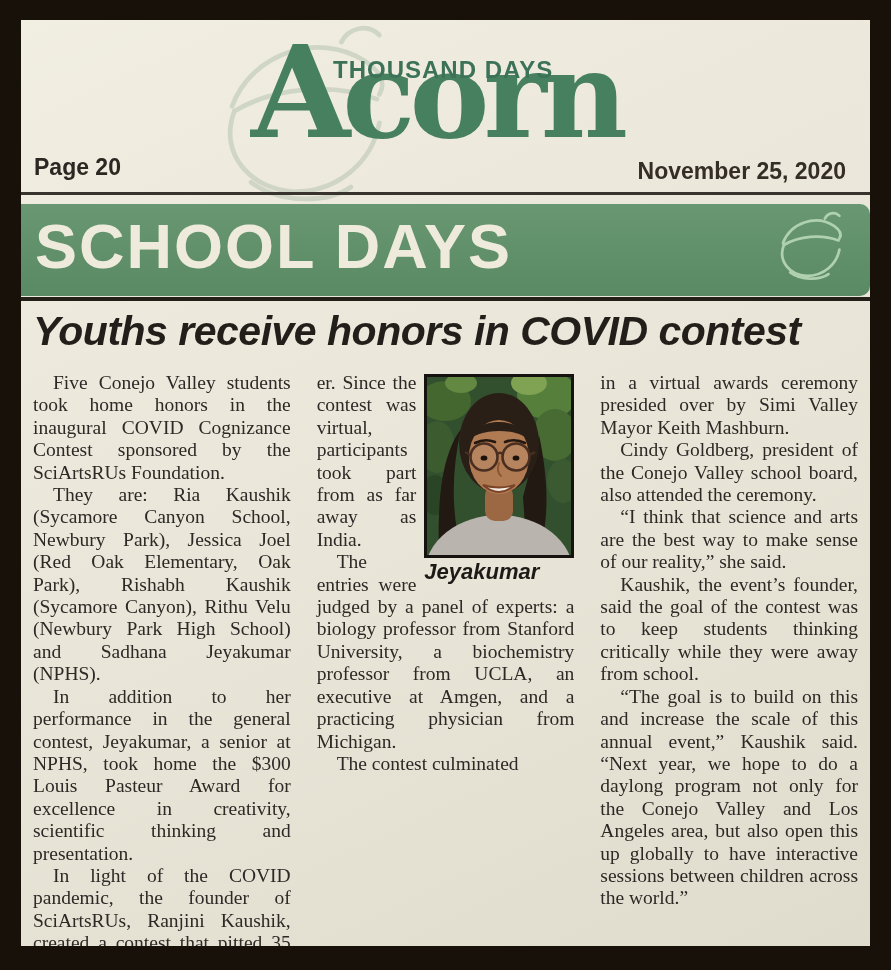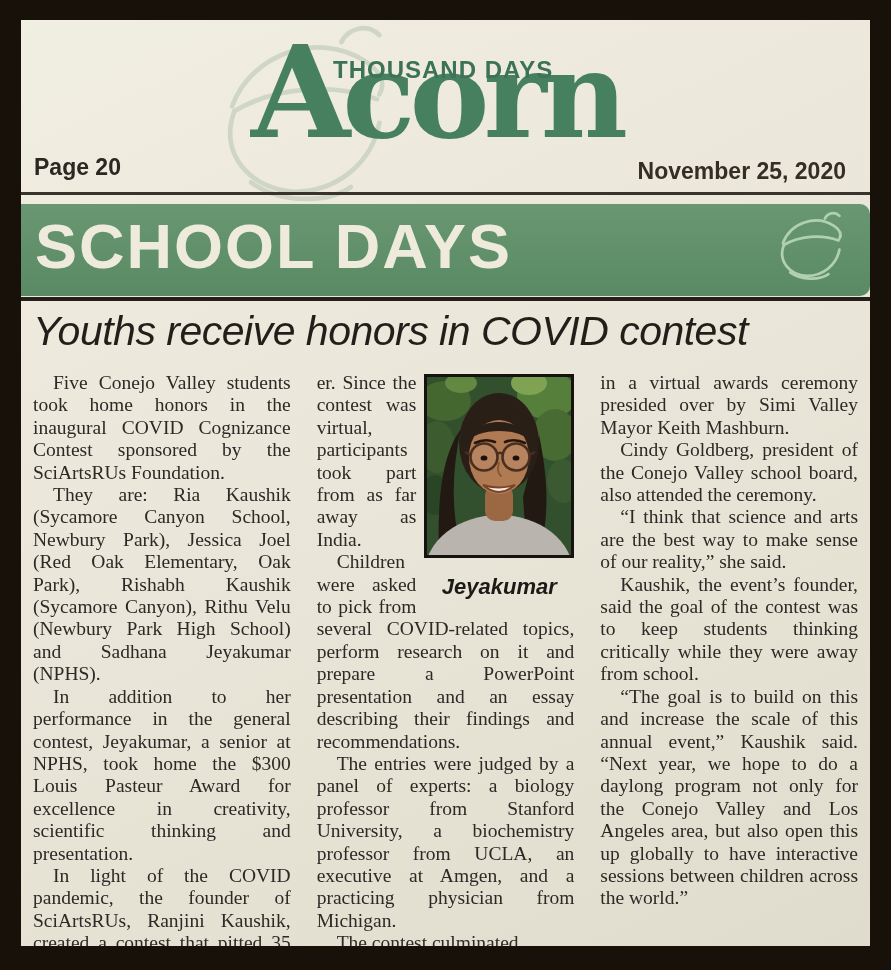--- a/index.html
+++ b/index.html
@@ -38,38 +38,38 @@
     border-radius:0 10px 10px 0;
   }
   .banner-label{
     position:absolute;left:14px;top:6px;
     font-weight:bold;font-size:63px;letter-spacing:2px;color:#efebdc;
   }
   .banner-acorn{position:absolute;right:16px;top:4px;}
   
   .headline{
     position:absolute;left:12px;top:288px;width:825px;
-    font-style:italic;font-weight:normal;font-size:41px;letter-spacing:-.5px;
+    font-style:italic;font-weight:bold;font-size:41px;letter-spacing:-.5px;
     color:#221f1b;white-space:nowrap;
   }
   
   .body-grid{
     position:absolute;left:12px;top:352px;width:825px;
     display:grid;grid-template-columns:1fr 1fr 1fr;column-gap:26px;
     font-family:"Liberation Serif", serif;
     font-size:19.5px;line-height:22.4px;text-align:justify;color:#2c2926;
     hyphens:auto;
   }
   .body-grid p{margin:0;}
   .body-grid p.ind{text-indent:20px;}
   .photo-float{float:right;width:150px;margin:2px 0 3px 8px;}
   .photo-frame{border:3px solid #15120f;background:#2f4a2c;font-size:0;line-height:0;}
   .photo-frame svg{display:block;}
   .photo-caption{
-    text-align:center;margin-top:16px;
+    text-align:left;margin-top:1px;
     font:italic bold 22px "Liberation Sans", sans-serif;color:#1c1a17;
     text-indent:0;
   }
 </style>
 </head>
 <body>
 
 <div class="paper">
 
   <svg class="sketch" width="235" height="190" viewBox="0 0 90 80" fill="none" stroke="#b3c2ae" stroke-width="2" stroke-linecap="round">
@@ -154,21 +154,20 @@
             <ellipse cx="89" cy="81" rx="3.4" ry="2.6" fill="#1d120b"></ellipse>
 
             <path d="M72,86 q-3,9 2,13" stroke="#8a5735" stroke-width="2" fill="none" stroke-linecap="round"></path>
 
             <path d="M56,108 Q72,122 88,108 Q72,113 56,108 Z" fill="#f4efe6" stroke="#7c452a" stroke-width="2"></path>
           </svg>
         </div>
         <div class="photo-caption">Jeyakumar</div>
       </div>
       <p>er. Since the contest was virtual, participants took part from as far away as India.</p>
-      <p class="ind">Children were asked to pick from several COVID-related topics, perform research on it and prepare a PowerPoint presentation and an essay describing their findings and recommendations.</p>
       <p class="ind">The entries were judged by a panel of experts: a biology professor from Stanford University, a biochemistry professor from UCLA, an executive at Amgen, and a practicing physician from Michigan.</p>
       <p class="ind">The contest culminated</p>
     </div>
 
     <div>
       <p>in a virtual awards ceremony presided over by Simi Valley Mayor Keith Mashburn.</p>
       <p class="ind">Cindy Goldberg, president of the Conejo Valley school board, also attended the ceremony.</p>
       <p class="ind">“I think that science and arts are the best way to make sense of our reality,” she said.</p>
       <p class="ind">Kaushik, the event’s founder, said the goal of the contest was to keep students thinking critically while they were away from school.</p>
       <p class="ind">“The goal is to build on this and increase the scale of this annual event,” Kaushik said. “Next year, we hope to do a daylong program not only for the Conejo Valley and Los Angeles area, but also open this up globally to have interactive sessions between children across the world.”</p>

